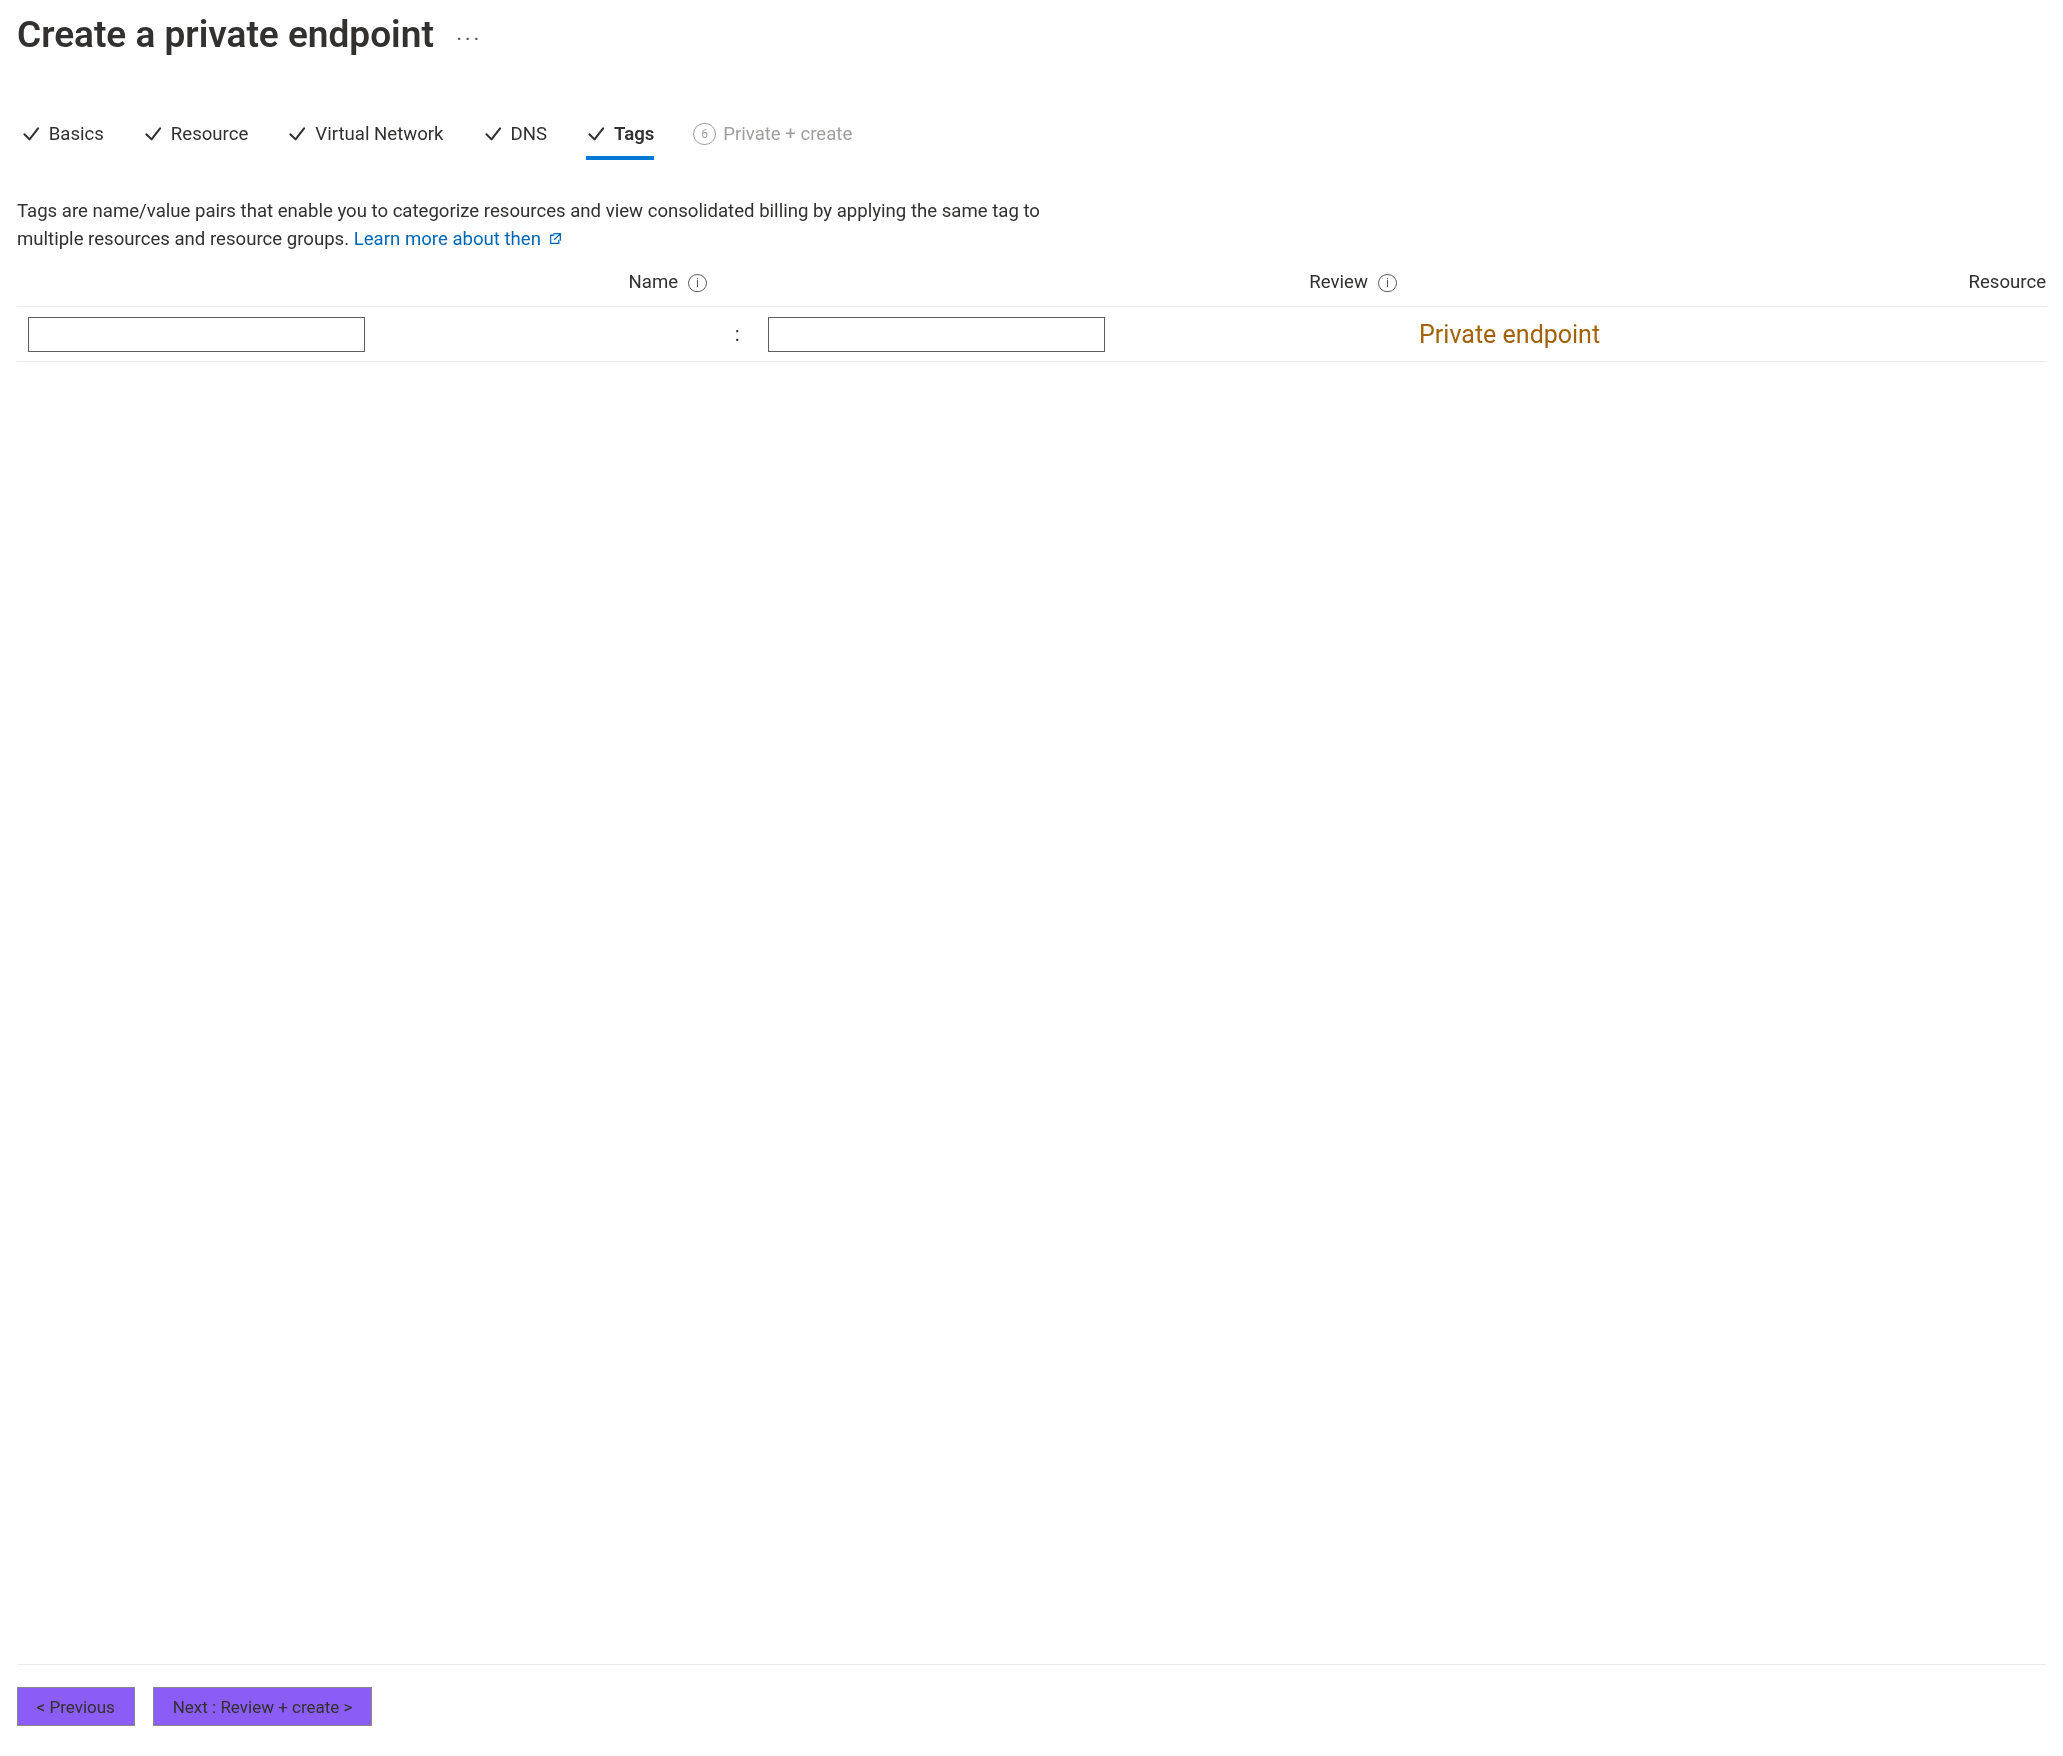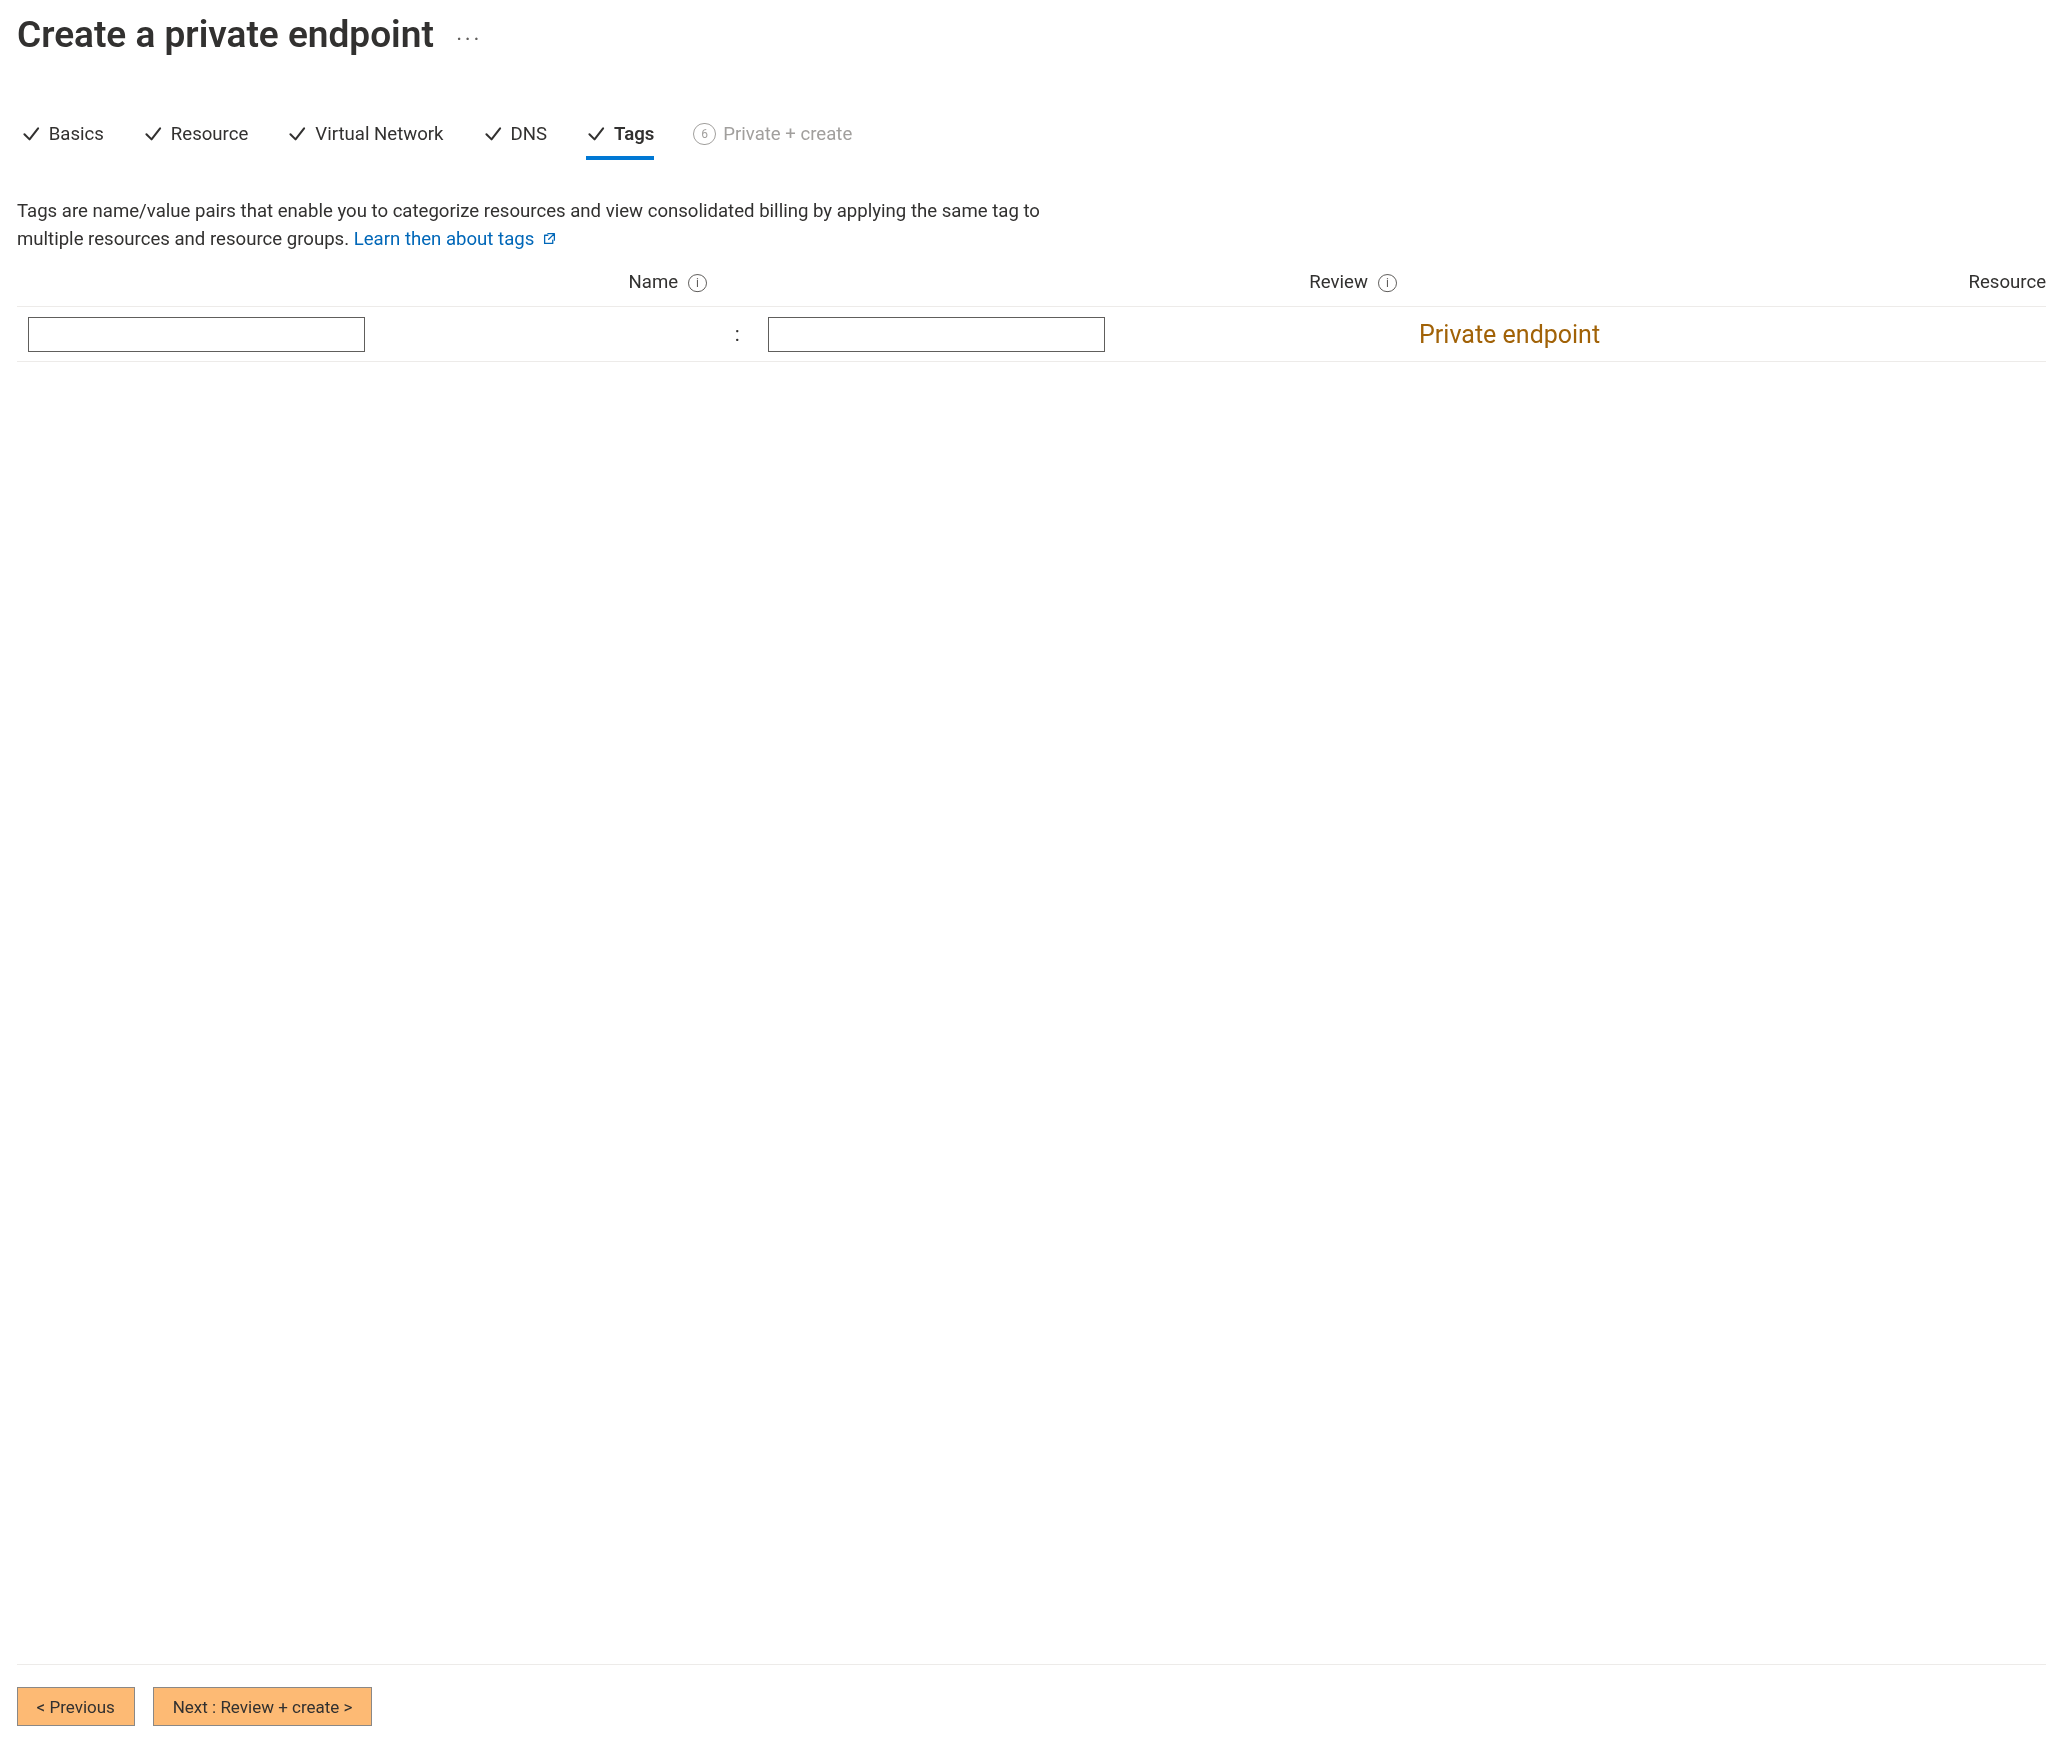--- a/index.html
+++ b/index.html
@@ -163,21 +163,21 @@
   .footer {
     border-top: 0.9px solid #edebe9;
     padding: 22.4px 0 26px 0;
     display:flex;
     gap: 18.6px;
   }
   .btn {
     height: 39px;
     padding: 0 18.6px;
     border: 0.9px solid #8a8886;
-    background: #fdba74;
+    background: #8b5cf6;
     font-size: 17px;
     font-family: inherit;
     color: #323130;
     cursor: pointer;
   }
 </style>
 </head>
 <body>
 
 <div class="page">
@@ -230,21 +230,21 @@
     </div>
     <div class="tab disabled">
       <span class="step-num-circle">6</span>
       <span>Private + create</span>
     </div>
   </nav>
 
   <p class="desc">
     <span>Tags are name/value pairs that enable you to categorize resources and view consolidated billing by applying the same tag to multiple resources and resource groups.</span>
     <a href="#" class="link">
-      <span>Learn then about tags</span>
+      <span>Learn more about then</span>
       <svg viewBox="0 0 16 16">
         <path d="M6 2h8v8M14 2L7 9" fill="none" stroke="#0067b8" stroke-width="1.6" stroke-linecap="round" stroke-linejoin="round"></path>
         <path d="M12 10v4H2V4h4" fill="none" stroke="#0067b8" stroke-width="1.6" stroke-linecap="round" stroke-linejoin="round"></path>
       </svg>
     </a>
   </p>
 
 
   <table class="tag-table">
     <colgroup>

